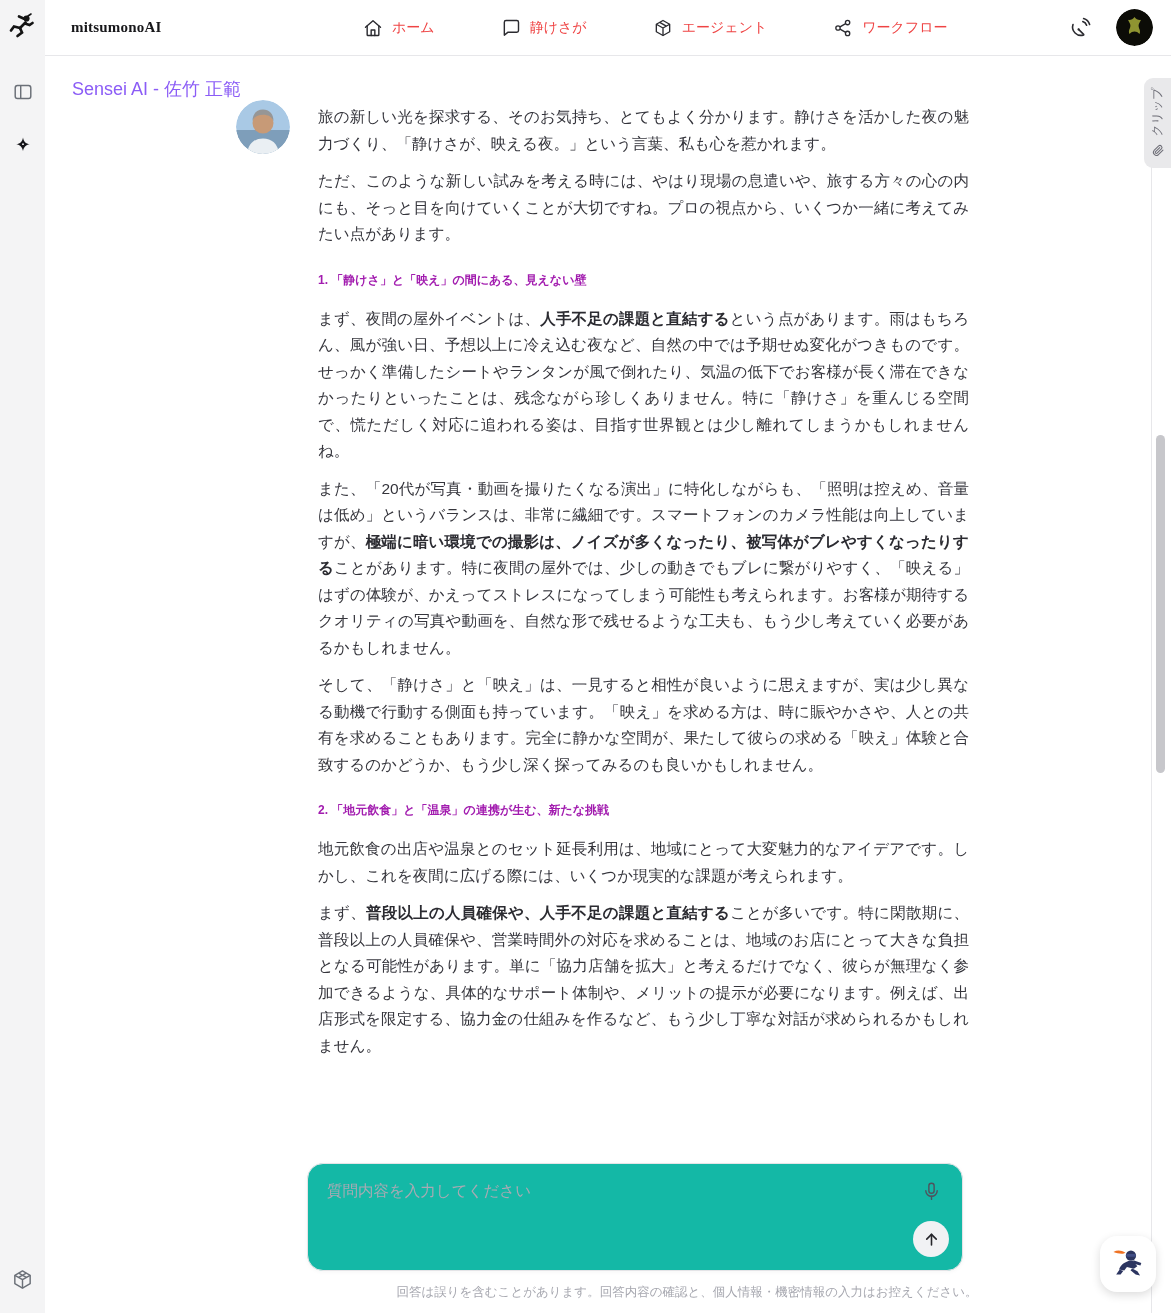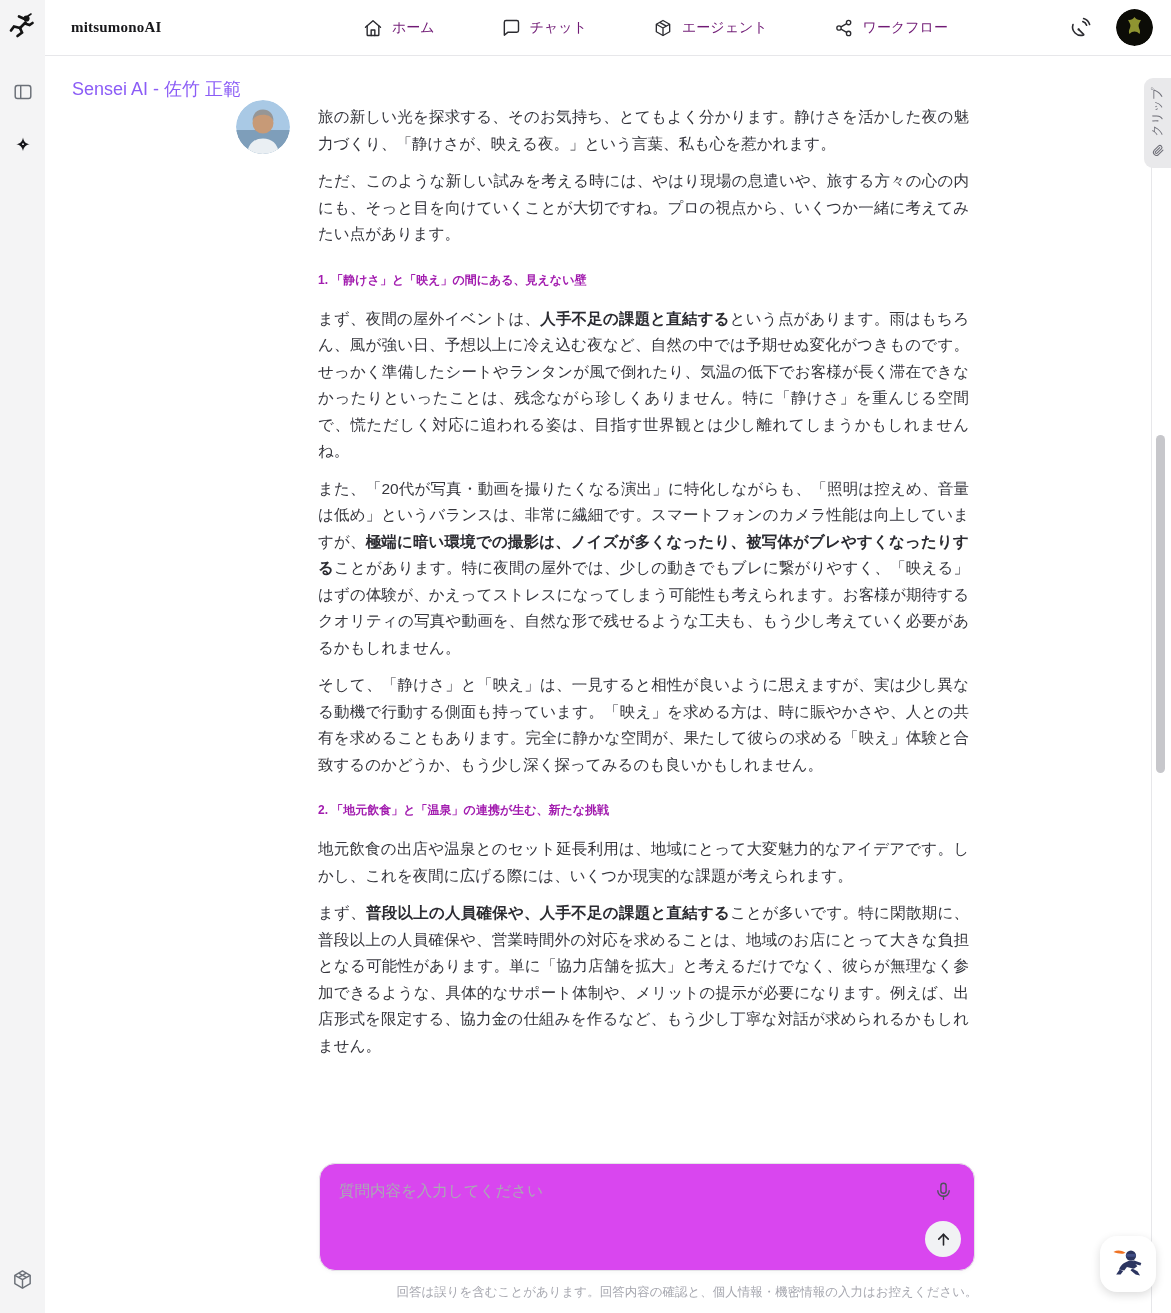--- a/index.html
+++ b/index.html
@@ -11,39 +11,39 @@
   .rail { position:absolute; left:0; top:0; width:45px; height:1313px; background:#f4f4f5; display:flex; flex-direction:column; align-items:center; z-index:30; }
   .rail-logo { width:45px; height:56px; display:flex; align-items:center; justify-content:center; }
   .rail-icons { display:flex; flex-direction:column; align-items:center; gap:30px; margin-top:24px; }
   .rail-btn { width:24px; height:24px; display:flex; align-items:center; justify-content:center; color:#5f6470; cursor:pointer; }
   .rail-bottom { margin-top:auto; margin-bottom:22px; }
 
   
   .header { position:absolute; left:45px; top:0; width:1126px; height:56px; background:#fff; border-bottom:1px solid #e7e7ea; display:flex; align-items:center; z-index:25; }
   .brand-title { font-family:"Liberation Serif","DejaVu Serif",serif; font-size:15px; font-weight:700; color:#17171a; margin-left:26px; letter-spacing:.2px; }
   .nav { display:flex; align-items:center; gap:66px; position:absolute; left:318px; }
-  .nav-item { display:flex; align-items:center; gap:9px; font-size:14px; color:#701a75; cursor:pointer; }
+  .nav-item { display:flex; align-items:center; gap:9px; font-size:14px; color:#ef4444; cursor:pointer; }
   .nav-item .nicon { width:20px; height:20px; color:#2b2b30; display:flex; }
   .hdr-right { position:absolute; right:18px; display:flex; align-items:center; gap:24px; }
   .hdr-icon { width:24px; height:24px; color:#2b2b30; cursor:pointer; }
   .hdr-avatar { width:37px; height:37px; border-radius:50%; overflow:hidden; cursor:pointer; }
 
   
   .sender-label { position:absolute; left:72px; top:77px; font-size:18px; color:#8b5cf6; z-index:2; }
   .msg-avatar { position:absolute; left:236px; top:100px; width:54px; height:54px; border-radius:50%; overflow:hidden; z-index:2; }
   .thread { position:absolute; left:318px; top:96px; width:651px; z-index:1; }
   .thread p { font-size:15.5px; line-height:26.5px; margin:8px 0 11px; color:#35353c; text-align:justify; }
   .thread p strong { font-weight:700; color:#2b2b31; }
   .thread h3 { font-size:12px; line-height:26px; font-weight:700; color:#a21caf; margin:19px 0 13px; }
 
   
   .composer-veil { position:absolute; left:46px; top:1140px; width:1104px; height:173px; z-index:10;
     background:linear-gradient(to bottom, rgba(255,255,255,0) 0, #fff 26px); }
-  .composer { position:absolute; left:307px; top:1163px; width:656px; height:108px; background:#d946ef;
-    border:1px solid #e4e4e7; border-radius:16px; box-shadow:0 1px 4px rgba(0,0,0,.04); z-index:11;margin-left:12px; }
+  .composer { position:absolute; left:307px; top:1163px; width:656px; height:108px; background:#14b8a6;
+    border:1px solid #e4e4e7; border-radius:16px; box-shadow:0 1px 4px rgba(0,0,0,.04); z-index:11; }
   .composer textarea { position:absolute; left:19px; top:17px; width:560px; height:70px; border:none; outline:none; resize:none;
     font-family:inherit; font-size:15.5px; color:#35353c; background:transparent; }
   .composer textarea::placeholder { color:#a9aab3; }
   .mic-btn { position:absolute; right:17px; top:13px; width:28px; height:28px; color:#4f525c; display:flex; align-items:center; justify-content:center; cursor:pointer; }
   .send-btn { position:absolute; right:13px; bottom:13px; width:36px; height:36px; border-radius:50%; background:#f1f2f4; border:none;
     display:flex; align-items:center; justify-content:center; color:#26262b; cursor:pointer; }
   .disclaimer { position:absolute; left:307px; top:1284px; width:760px; text-align:center; font-size:12.5px; color:#a6a7af; z-index:11; }
 
   
   .clip-tab { position:absolute; right:0; top:78px; width:27px; height:90px; background:#e9e9eb; border-radius:9px 0 0 9px; z-index:28; cursor:pointer; }
@@ -111,21 +111,21 @@
           </svg>
         </span>
         <span>ホーム</span>
       </div>
       <div class="nav-item">
         <span class="nicon">
           <svg width="20" height="20" viewBox="0 0 24 24" fill="none" stroke="currentColor" stroke-width="1.7" stroke-linejoin="round">
             <path d="M21 15a2 2 0 0 1-2 2H8.5L4 20.6V5a2 2 0 0 1 2-2h13a2 2 0 0 1 2 2z"></path>
           </svg>
         </span>
-        <span>チャット</span>
+        <span>静けさが</span>
       </div>
       <div class="nav-item">
         <span class="nicon">
           <svg width="20" height="20" viewBox="0 0 24 24" fill="none" stroke="currentColor" stroke-width="1.6" stroke-linejoin="round">
             <path d="M12 3l8 4.5v9L12 21l-8-4.5v-9z"></path>
               <path d="M4 7.5l8 4.5 8-4.5M12 12v9"></path>
               <path d="M8 5.2l8 4.6"></path>
           </svg>
         </span>
         <span>エージェント</span>

